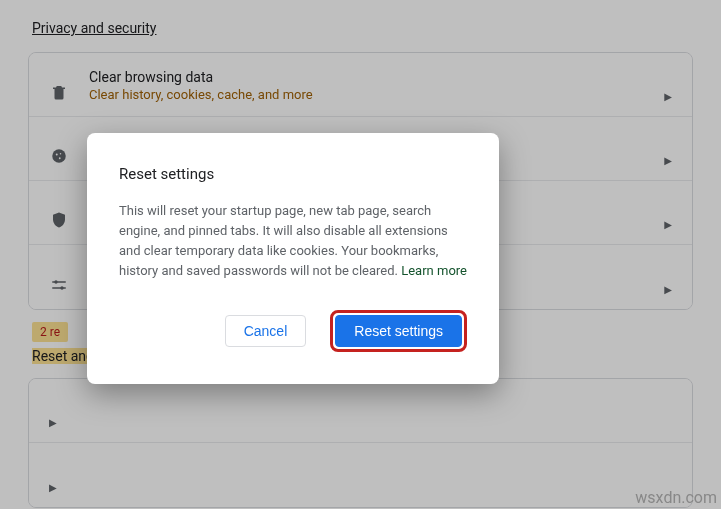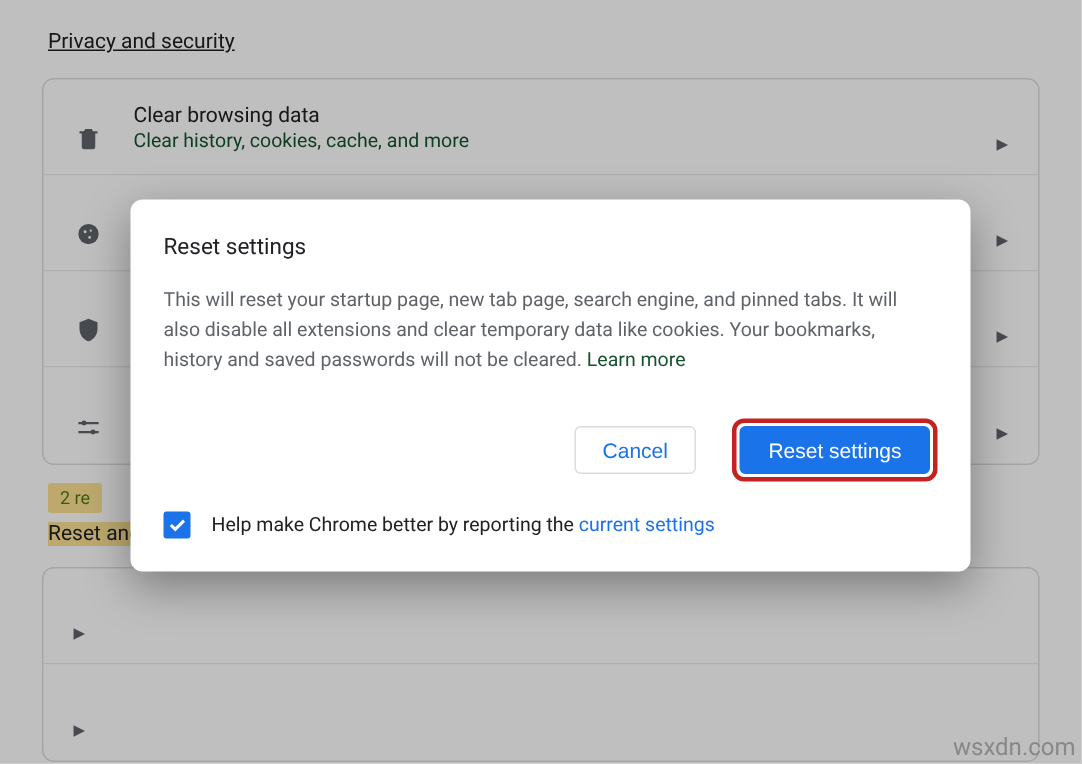--- a/index.html
+++ b/index.html
@@ -48,54 +48,54 @@
       width: 20px;
       height: 20px;
       color: #5f6368;
       display: flex;
       align-items: center;
       justify-content: center;
       flex-shrink: 0;
     }
     .row-text { flex: 1; }
     .row-title { font-size: 14px; color: #202124; }
-    .row-sub { font-size: 13px; color: #14532d; margin-top: 2px; }
+    .row-sub { font-size: 13px; color: #a16207; margin-top: 2px; }
     .row-arrow {
       color: #5f6368;
       font-size: 10px;
       flex-shrink: 0;
     }
     .hilite {
       background: #fde293;
     }
     .badge {
       display: inline-block;
       background: #fde293;
-      color: #4d7c0f;
+      color: #b91c1c;
       font-size: 12px;
       padding: 3px 8px;
       border-radius: 2px;
       margin: 12px 0 6px 4px;
     }
     .reset-title {
       font-size: 14px;
       color: #202124;
       padding: 0 0 14px 4px;
     }
     
     .dialog {
       position: absolute;
       left: 87px;
       top: 133px;
-      width: 560px;
+      width: 412px;
       background: #fff;
       border-radius: 8px;
       z-index: 20;
       box-shadow: 0 10px 30px rgba(0,0,0,0.35);
-      padding: 22px;
+      padding: 32px;
     }
     .dialog-title {
       font-size: 15px;
       color: #202124;
       margin-bottom: 18px;
     }
     .dialog-body {
       font-size: 13px;
       color: #5f6368;
       line-height: 1.55;
@@ -244,25 +244,15 @@
   <div class="dialog-title">Reset settings</div>
   <div class="dialog-body">
     <span>This will reset your startup page, new tab page, search engine, and pinned tabs. It will also disable all extensions and clear temporary data like cookies. Your bookmarks, history and saved passwords will not be cleared. </span><a href="#">Learn more</a>
   </div>
   <div class="dialog-actions">
     <button class="btn">Cancel</button>
     <span class="btn-primary-wrap">
       <button class="btn btn-primary">Reset settings</button>
     </span>
   </div>
-  <div class="dialog-foot">
-    <div class="chk">
-      <svg viewBox="0 0 24 24" fill="none" stroke="#fff" stroke-width="3.5">
-          <path d="M5 12l5 5L20 7"></path>
-        </svg>
-    </div>
-    <div>
-      <span>Help make Chrome better by reporting the </span><a href="#">current settings</a>
-    </div>
-  </div>
 </div>
 
 <div class="watermark">wsxdn.com</div>
 
 </body></html>

